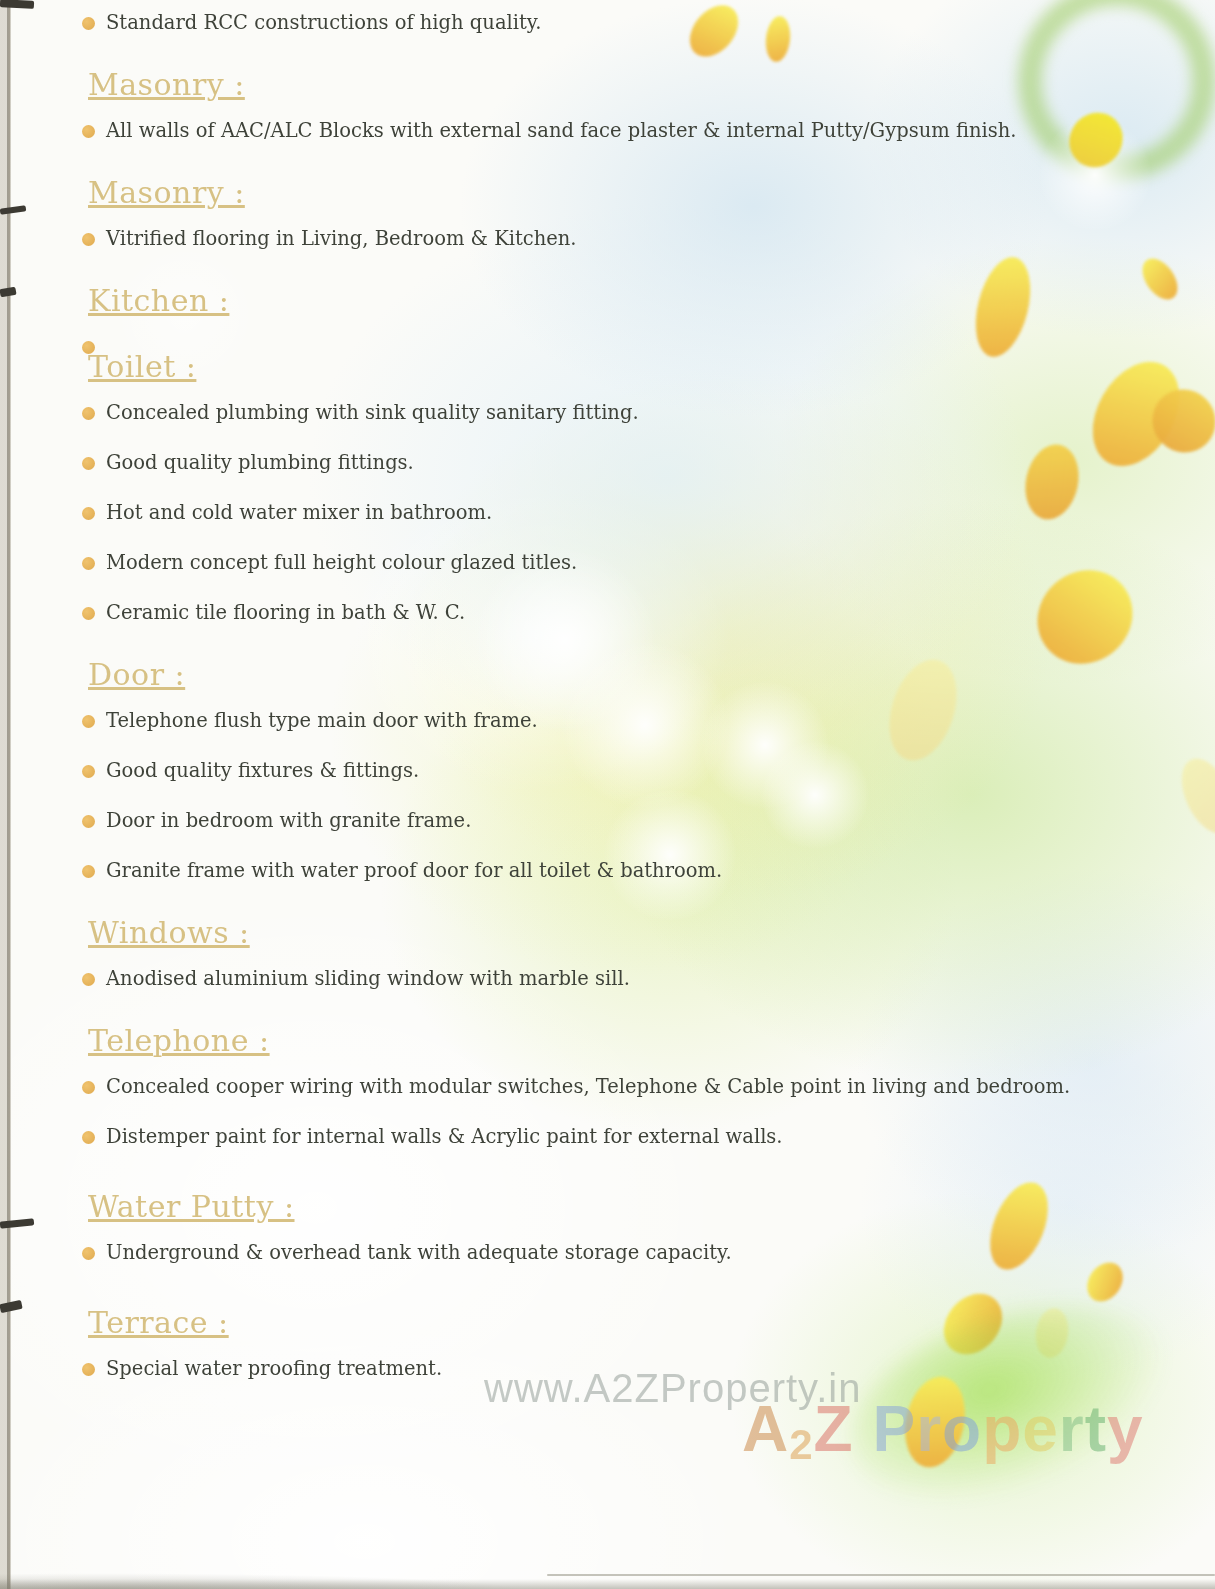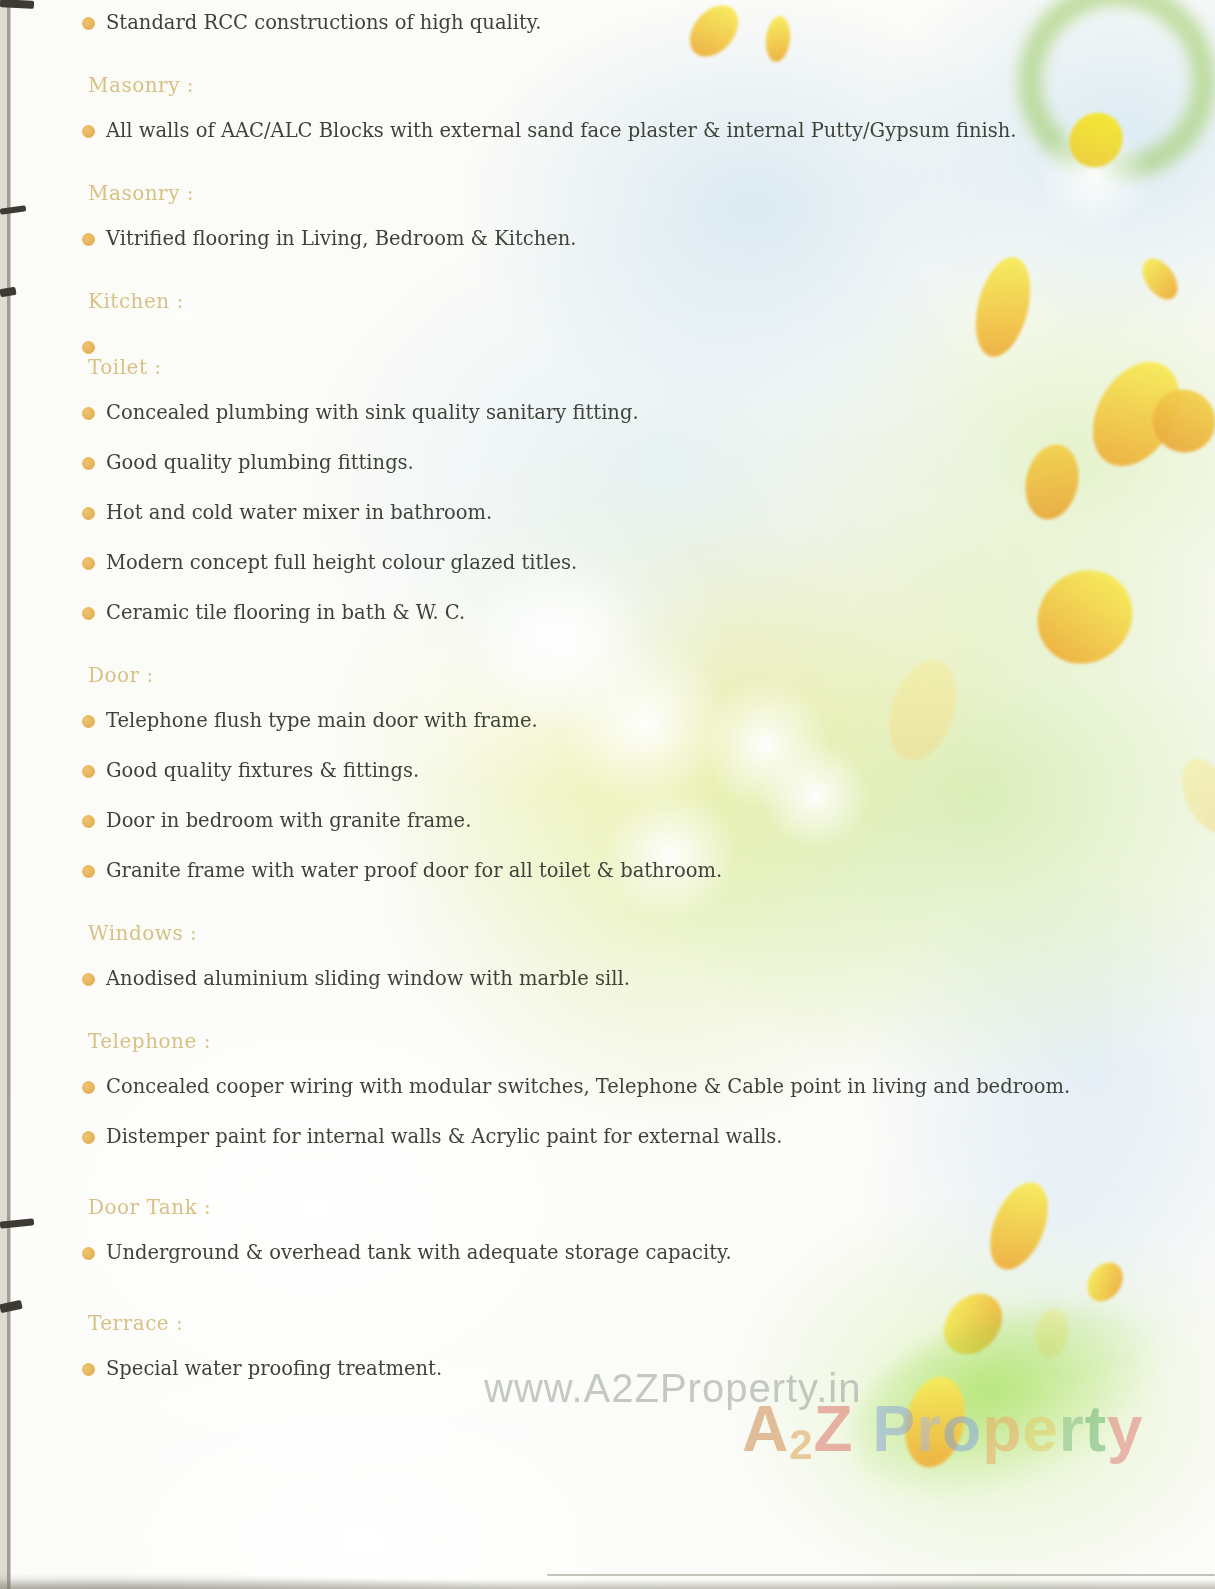--- a/index.html
+++ b/index.html
@@ -39,22 +39,22 @@
     background:linear-gradient(to top, rgba(125,122,108,.45), rgba(125,122,108,0));}
   .bottom-line{position:absolute;left:45%;right:0;top:1574px;height:2px;z-index:4;background:rgba(140,138,122,.5);border-radius:1px;}
   .corner-shadow{position:absolute;left:0;bottom:0;width:520px;height:16px;z-index:4;
     background:radial-gradient(ellipse at 20% 100%, rgba(120,118,105,.35), transparent 70%);}
   
   .content{position:absolute;left:72px;top:10px;right:20px;z-index:3;}
   .item{position:relative;padding-left:34px;margin:0 0 24px 0;line-height:26px;font-size:19.5px;
     color:#3e4239;white-space:nowrap;}
   .bullet{position:absolute;left:10px;top:7px;width:13px;height:13px;border-radius:50%;
     background:radial-gradient(circle at 35% 35%, #f0c36e, #dfa94e);}
-  .heading{font-size:20px;line-height:34px;margin:32px 0 16px 16px;color:#d7c184;font-weight:400;
-    letter-spacing:.5px;white-space:nowrap;}
+  .heading{font-size:30px;line-height:34px;margin:32px 0 16px 16px;color:#d7c184;font-weight:400;
+    letter-spacing:.5px;white-space:nowrap;text-decoration:underline;}
   .heading.gap{margin-top:40px;}
   
   .watermark-url{position:absolute;left:484px;top:1366px;z-index:2;font-family:"Liberation Sans",sans-serif;
     font-size:40px;color:#96a09a;opacity:.55;letter-spacing:1px;white-space:nowrap;}
   .logo-wordmark{position:absolute;left:742px;top:1392px;z-index:2;font-family:Liberation Sans, sans-serif;
     font-size:64px;font-weight:bold;opacity:.5;letter-spacing:1px;white-space:nowrap;}
   .logo-wordmark .sub{font-size:42px;vertical-align:-8px;}
 </style>
 </head>
 <body>
@@ -126,21 +126,21 @@
     <div class="item"><span class="bullet"></span><span>Granite frame with water proof door for all toilet &amp; bathroom.</span></div>
 
     <h2 class="heading">Windows :</h2>
     <div class="item"><span class="bullet"></span><span>Anodised aluminium sliding window with marble sill.</span></div>
 
     <h2 class="heading">Telephone :</h2>
     <div class="item"><span class="bullet"></span><span>Concealed cooper wiring with modular switches, Telephone &amp; Cable point in living and bedroom.</span></div>
 
     <div class="item"><span class="bullet"></span><span>Distemper paint for internal walls &amp; Acrylic paint for external walls.</span></div>
 
-    <h2 class="heading gap">Door Tank :</h2>
+    <h2 class="heading gap">Water Putty :</h2>
     <div class="item"><span class="bullet"></span><span>Underground &amp; overhead tank with adequate storage capacity.</span></div>
 
     <h2 class="heading gap">Terrace :</h2>
     <div class="item"><span class="bullet"></span><span>Special water proofing treatment.</span></div>
 
   </main>
 
   <div class="watermark-url">www.A2ZProperty.in</div>
   <div class="logo-wordmark"><span style="color: rgb(201, 130, 63);">A</span><span class="sub" style="color: rgb(221, 155, 74);">2</span><span style="color: rgb(218, 106, 96);">Z</span><span style="color: rgb(255, 255, 255);"> </span><span style="color: rgb(134, 162, 220);">P</span><span style="color: rgb(166, 182, 226);">r</span><span style="color: rgb(127, 159, 221);">o</span><span style="color: rgb(237, 166, 94);">p</span><span style="color: rgb(226, 203, 96);">e</span><span style="color: rgb(127, 189, 133);">r</span><span style="color: rgb(99, 175, 108);">t</span><span style="color: rgb(223, 118, 110);">y</span></div>
 

